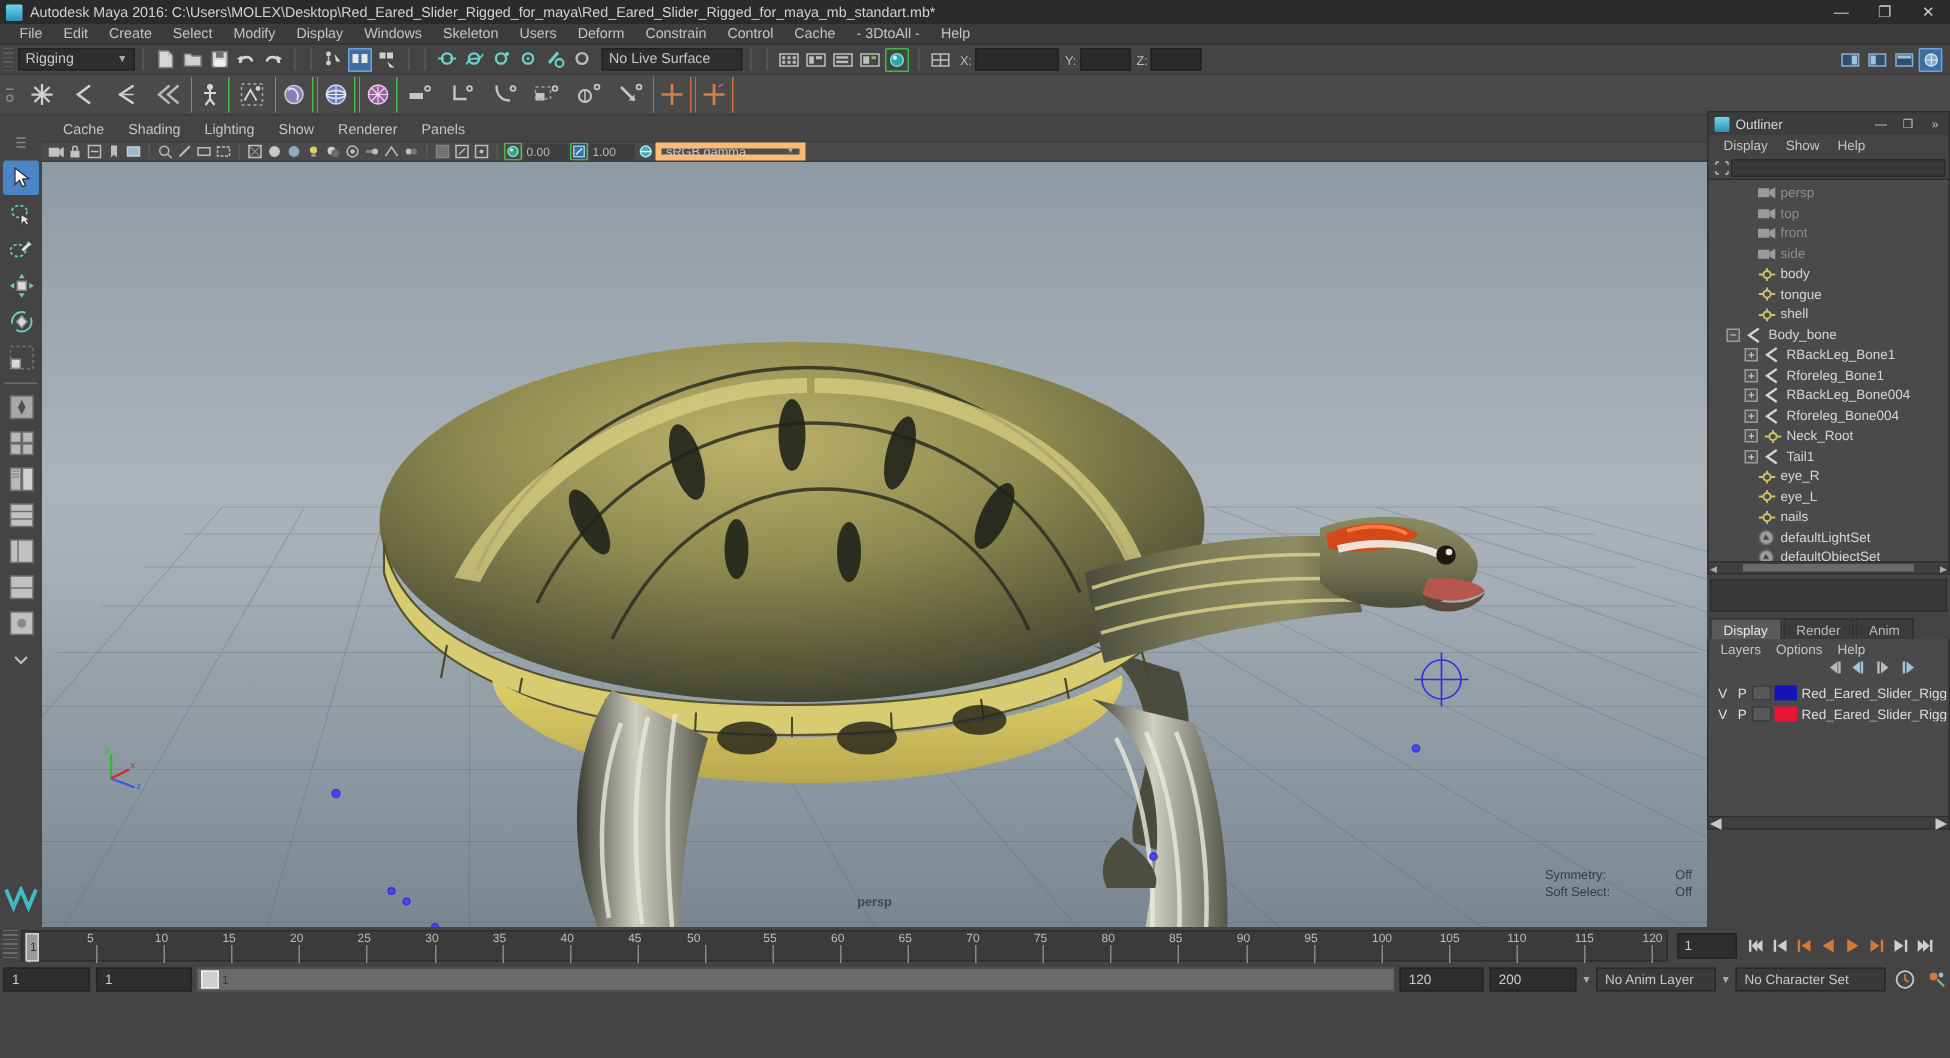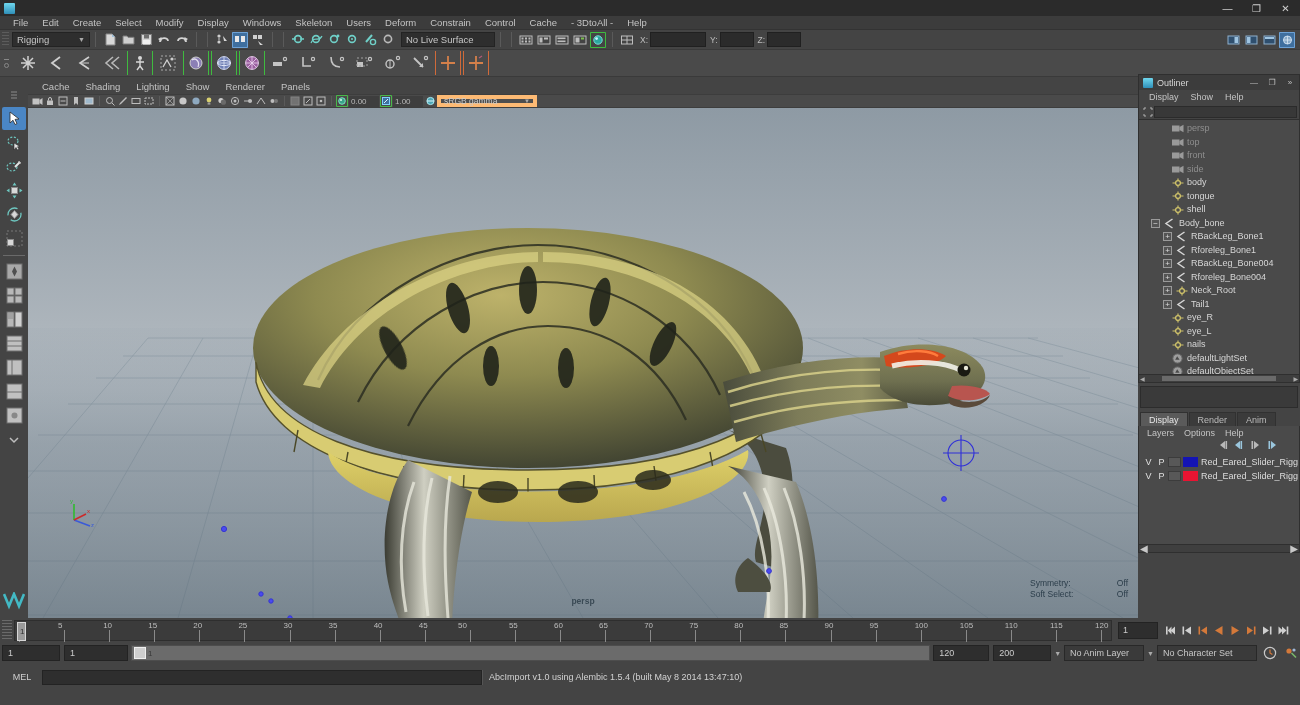--- a/index.html
+++ b/index.html
@@ -196,20 +196,21 @@
     display:flex;align-items:center;padding-left:6px;border-left:1px solid #555; }
   .bottom-strip { position:absolute;left:0;top:687px;width:1300px;height:18px;background:#444; }
 </style>
 </head>
 <body>
 
 <div class="app">
 
   <div class="titlebar">
     <div class="tb-icon"></div>
+    <div class="tb-title">Autodesk Maya 2016: C:\Users\MOLEX\Desktop\Red_Eared_Slider_Rigged_for_maya\Red_Eared_Slider_Rigged_for_maya_mb_standart.mb*</div>
     <div class="tb-btns">
       <div class="tb-btn">—</div>
       <div class="tb-btn">❐</div>
       <div class="tb-btn close">✕</div>
     </div>
   </div>
 
   <div class="menubar" id="mainmenu">
       <div class="mi">File</div>
       <div class="mi">Edit</div>
@@ -1423,20 +1424,15 @@
     </div>
     <div style="width:18px;height:16px;display:flex;align-items:center;justify-content:center;margin-left:3px">
       <svg width="14" height="14" viewBox="0 0 14 14">
           <circle cx="5" cy="5" r="2.6" fill="#d4793a"></circle>
           <path d="M7.5 7 L12 11.5" stroke="#7ab86a" stroke-width="1.6"></path>
           <circle cx="10" cy="4" r="1.6" fill="#9fb7d8"></circle>
         </svg>
     </div>
   </div>
 
-  <div class="cmdline">
-    <div class="mel-lbl">MEL</div>
-    <div class="mel-input"></div>
-    <div class="mel-msg">AbcImport v1.0 using Alembic 1.5.4 (built May  8 2014 13:47:10)</div>
-  </div>
 
   <div class="bottom-strip"></div>
 </div>
 
 </body></html>

